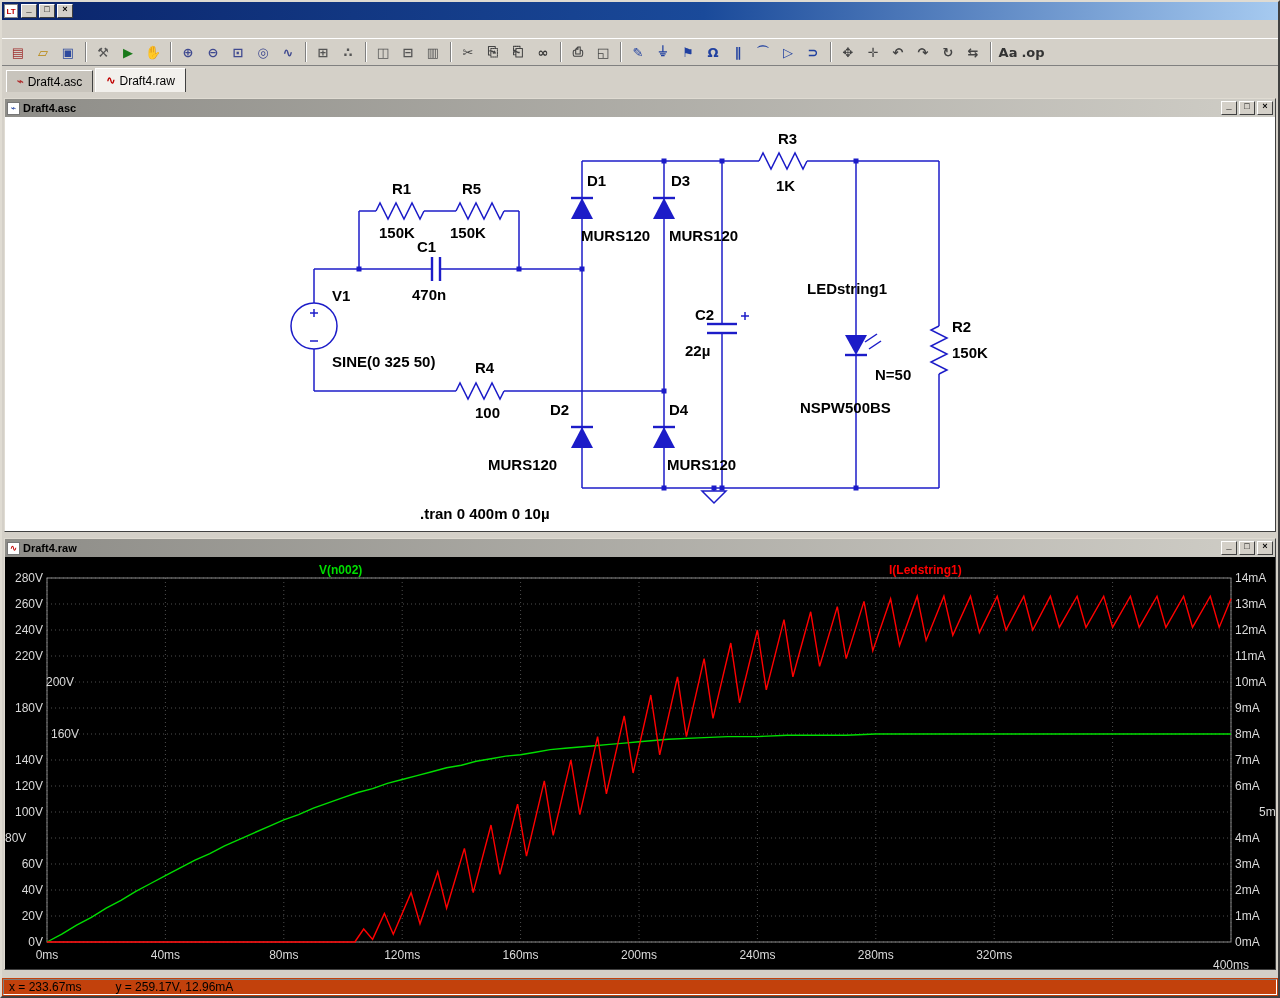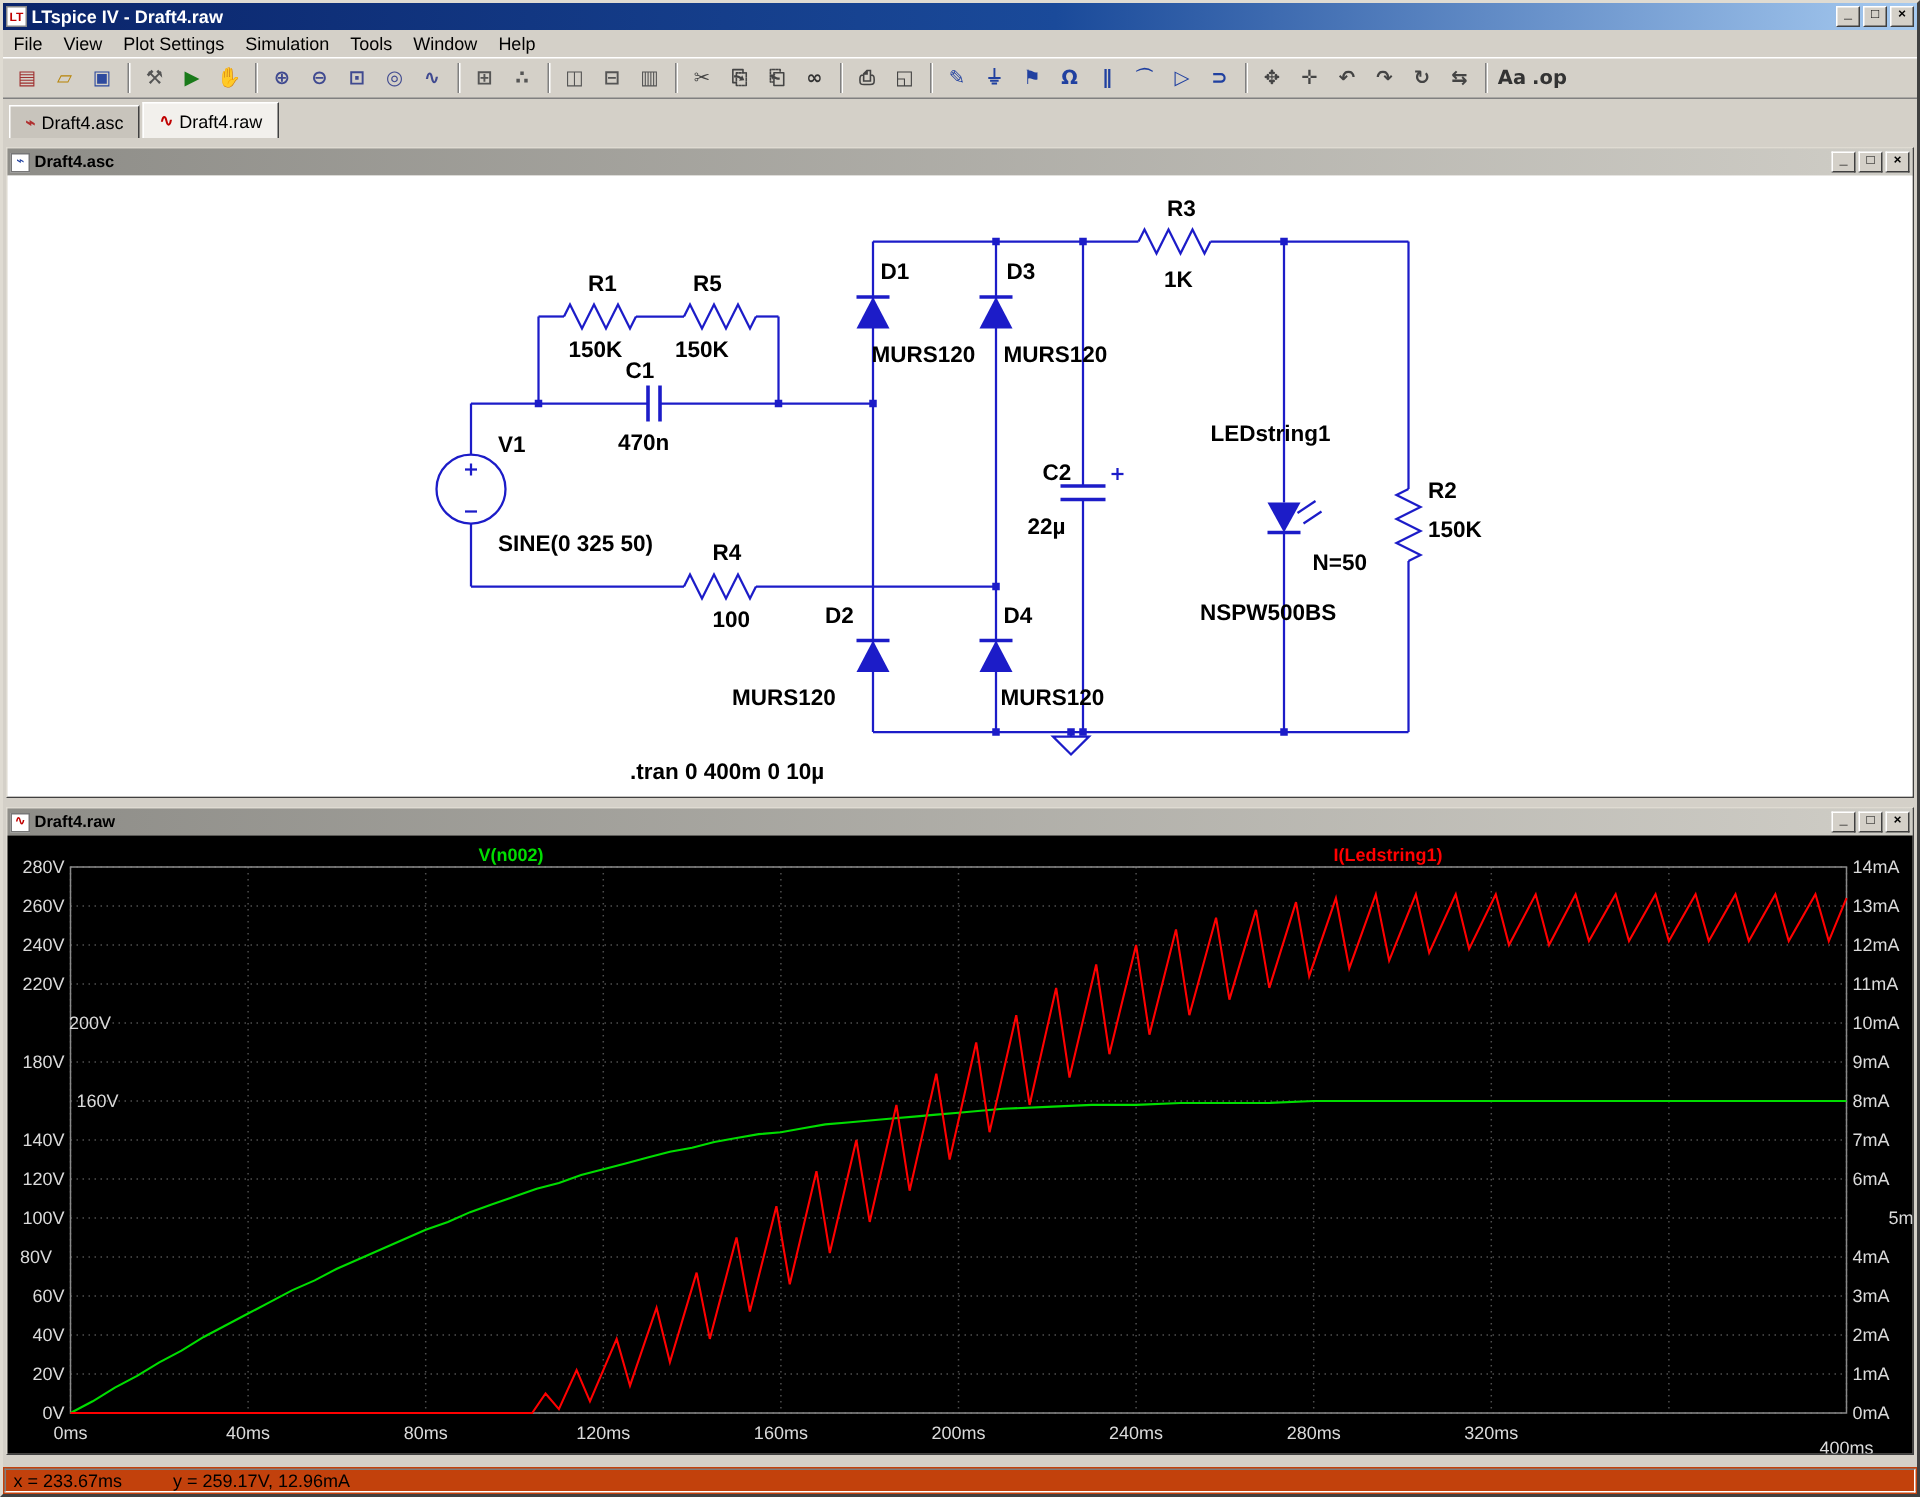--- a/index.html
+++ b/index.html
@@ -68,37 +68,27 @@
   .status-panel { flex:1; height:16px; margin:0 1px; border:1px solid; border-color:#808080 #ffffff #ffffff #808080;
     display:flex; align-items:center; font-size:12px; color:#000; padding-left:5px; gap:34px; }
 </style>
 </head>
 <body>
 
 <div class="app">
 
   <div class="titlebar">
     <div class="app-icon">LT</div>
-    <div class="title-text">LTspice IV - Draft4.raw</div>
     <div class="winbtns">
       <div class="wbtn">_</div>
       <div class="wbtn">□</div>
       <div class="wbtn">×</div>
     </div>
   </div>
 
-  <div class="menubar">
-    <span class="menu-item">File</span>
-    <span class="menu-item">View</span>
-    <span class="menu-item">Plot Settings</span>
-    <span class="menu-item">Simulation</span>
-    <span class="menu-item">Tools</span>
-    <span class="menu-item">Window</span>
-    <span class="menu-item">Help</span>
-  </div>
 
   <div class="toolbar" id="toolbar">
       <div class="tb-btn" style="color: rgb(160, 48, 48);">▤</div>
       <div class="tb-btn" style="color: rgb(184, 134, 11);">▱</div>
       <div class="tb-btn" style="color: rgb(46, 74, 158);">▣</div>
       <div class="tb-sep"></div>
       <div class="tb-btn" style="color: rgb(85, 85, 85);">⚒</div>
       <div class="tb-btn" style="color: rgb(26, 122, 26);">▶</div>
       <div class="tb-btn" style="color: rgb(192, 32, 32);">✋</div>
       <div class="tb-sep"></div>
@@ -337,21 +327,21 @@
           <div class="tick" style="left: 0px; top: 14px; width: 38px; text-align: right;">280V</div>
           <div class="tick" style="left: 0px; top: 40px; width: 38px; text-align: right;">260V</div>
           <div class="tick" style="left: 0px; top: 66px; width: 38px; text-align: right;">240V</div>
           <div class="tick" style="left: 0px; top: 92px; width: 38px; text-align: right;">220V</div>
           <div class="tick" style="left: 0px; top: 118px; width: 38px; text-align: right; margin-left: 31px;">200V</div>
           <div class="tick" style="left: 0px; top: 144px; width: 38px; text-align: right;">180V</div>
           <div class="tick" style="left: 0px; top: 170px; width: 38px; text-align: right; padding-left: 46px;">160V</div>
           <div class="tick" style="left: 0px; top: 196px; width: 38px; text-align: right;">140V</div>
           <div class="tick" style="left: 0px; top: 222px; width: 38px; text-align: right;">120V</div>
           <div class="tick" style="left: 0px; top: 248px; width: 38px; text-align: right;">100V</div>
-          <div class="tick" style="left: 0px; top: 274px; width: 38px; text-align: center;">80V</div>
+          <div class="tick" style="left: 0px; top: 274px; width: 38px; text-align: left;">80V</div>
           <div class="tick" style="left: 0px; top: 300px; width: 38px; text-align: right;">60V</div>
           <div class="tick" style="left: 0px; top: 326px; width: 38px; text-align: right;">40V</div>
           <div class="tick" style="left: 0px; top: 352px; width: 38px; text-align: right;">20V</div>
           <div class="tick" style="left: 0px; top: 378px; width: 38px; text-align: right;">0V</div>
           <div class="tick" style="left: 1230px; top: 14px; width: 40px; text-align: left;">14mA</div>
           <div class="tick" style="left: 1230px; top: 40px; width: 40px; text-align: left;">13mA</div>
           <div class="tick" style="left: 1230px; top: 66px; width: 40px; text-align: left;">12mA</div>
           <div class="tick" style="left: 1230px; top: 92px; width: 40px; text-align: left;">11mA</div>
           <div class="tick" style="left: 1230px; top: 118px; width: 40px; text-align: left;">10mA</div>
           <div class="tick" style="left: 1230px; top: 144px; width: 40px; text-align: left;">9mA</div>

